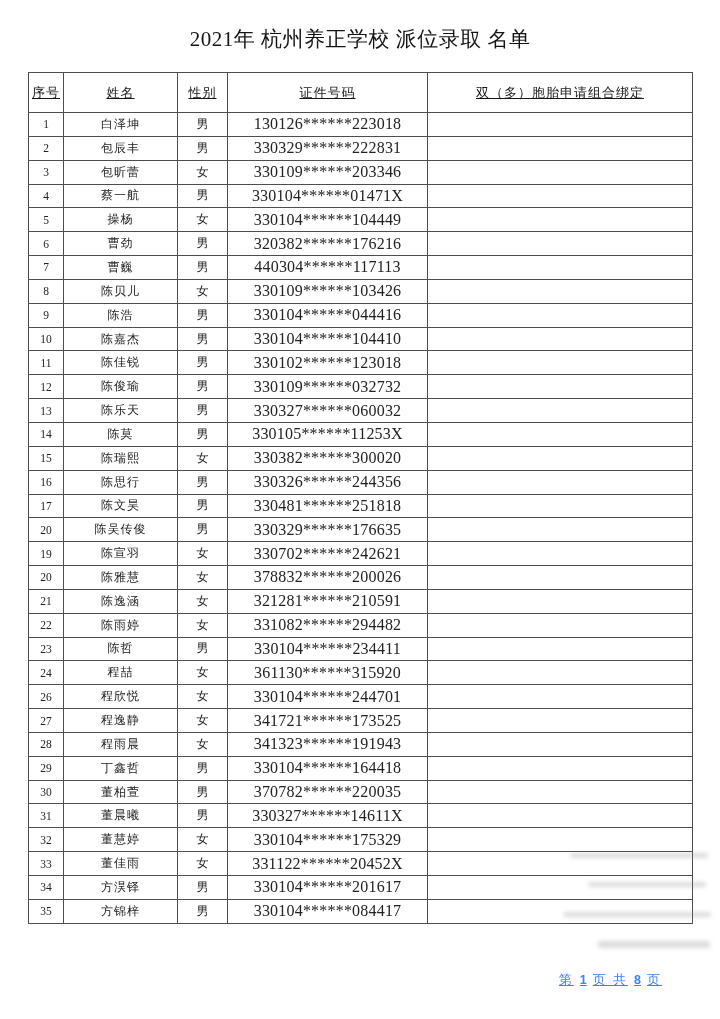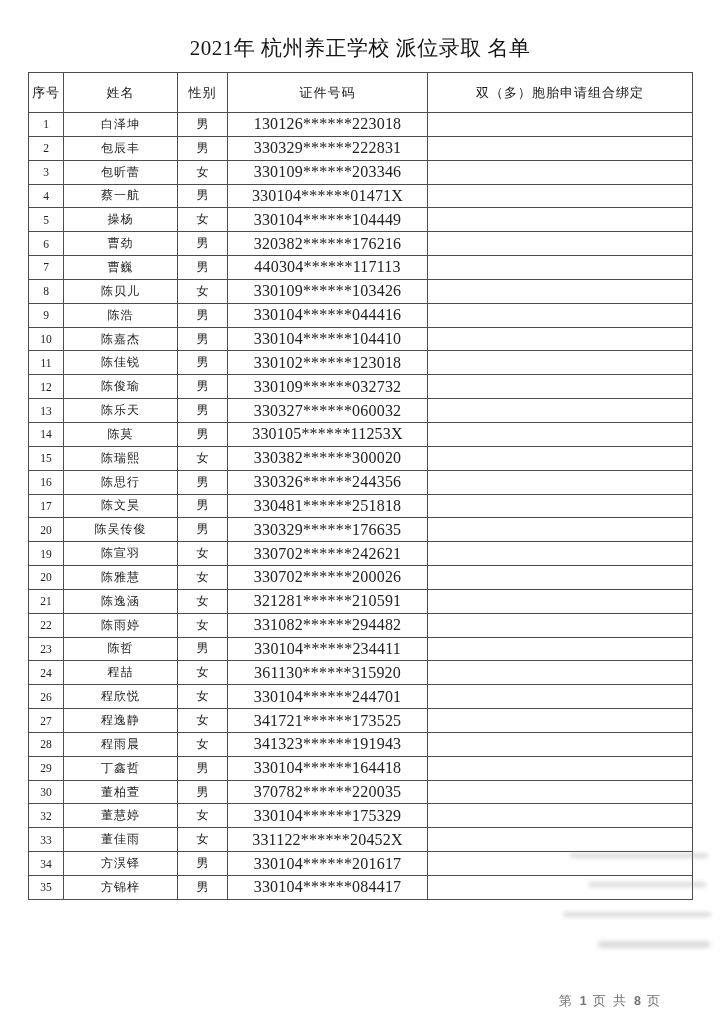--- a/index.html
+++ b/index.html
@@ -10,21 +10,21 @@
   .page {
     position: relative;
     width: 720px;
     height: 1019px;
     background: #ffffff;
     font-family: "Liberation Serif", "DejaVu Serif", serif;
     color: #1c1c1c;
     overflow: hidden;
   }
   .title {
-    margin: 12px;
+    margin: 3px;
     padding-top: 22px;
     text-align: center;
     font-size: 21px;
     font-weight: 400;
     letter-spacing: 0.5px;
     color: #141414;
     font-family: "Liberation Serif", "DejaVu Serif", serif;
   }
   table.roster {
     position: absolute;
@@ -42,37 +42,39 @@
     padding: 0 2px;
     overflow: hidden;
     white-space: nowrap;
   }
   table.roster th {
     height: 39px;
     font-weight: 400;
     font-size: 13px;
     letter-spacing: 1px;
     color: #161616;
+    text-decoration: underline;
   }
   table.roster td {
     height: 22.85px;
     font-size: 12px;
     color: #222222;
   }
   table.roster td:nth-child(1) { font-size: 11.5px; }
   table.roster td:nth-child(2) { letter-spacing: 1px; }
   table.roster td:nth-child(4) { font-size: 16px; letter-spacing: 0.2px; }
   .footer {
     position: absolute;
-    top: 992px;
+    top: 971px;
     right: 58px;
     font-size: 13px;
-    color: #737373;
+    color: #3b82f6;
     letter-spacing: 2px;
     font-family: "Liberation Serif", "DejaVu Serif", serif;
+    text-decoration: underline;
   }
   .footer .num {
     font-family: "Liberation Sans", "DejaVu Sans", sans-serif;
     font-weight: 700;
     font-size: 12.5px;
     margin: 0 6px;
     letter-spacing: 0;
   }
   
   .smudge {
@@ -242,21 +244,21 @@
           <td>19</td>
           <td>陈宣羽</td>
           <td>女</td>
           <td>330702******242621</td>
           <td></td>
         </tr>
         <tr>
           <td>20</td>
           <td>陈雅慧</td>
           <td>女</td>
-          <td>330702******200026</td>
+          <td>378832******200026</td>
           <td></td>
         </tr>
         <tr>
           <td>21</td>
           <td>陈逸涵</td>
           <td>女</td>
           <td>321281******210591</td>
           <td></td>
         </tr>
         <tr>
@@ -306,20 +308,27 @@
           <td>丁鑫哲</td>
           <td>男</td>
           <td>330104******164418</td>
           <td></td>
         </tr>
         <tr>
           <td>30</td>
           <td>董柏萱</td>
           <td>男</td>
           <td>370782******220035</td>
+          <td></td>
+        </tr>
+        <tr>
+          <td>31</td>
+          <td>董晨曦</td>
+          <td>男</td>
+          <td>330327******14611X</td>
           <td></td>
         </tr>
         <tr>
           <td>32</td>
           <td>董慧婷</td>
           <td>女</td>
           <td>330104******175329</td>
           <td></td>
         </tr>
         <tr>

